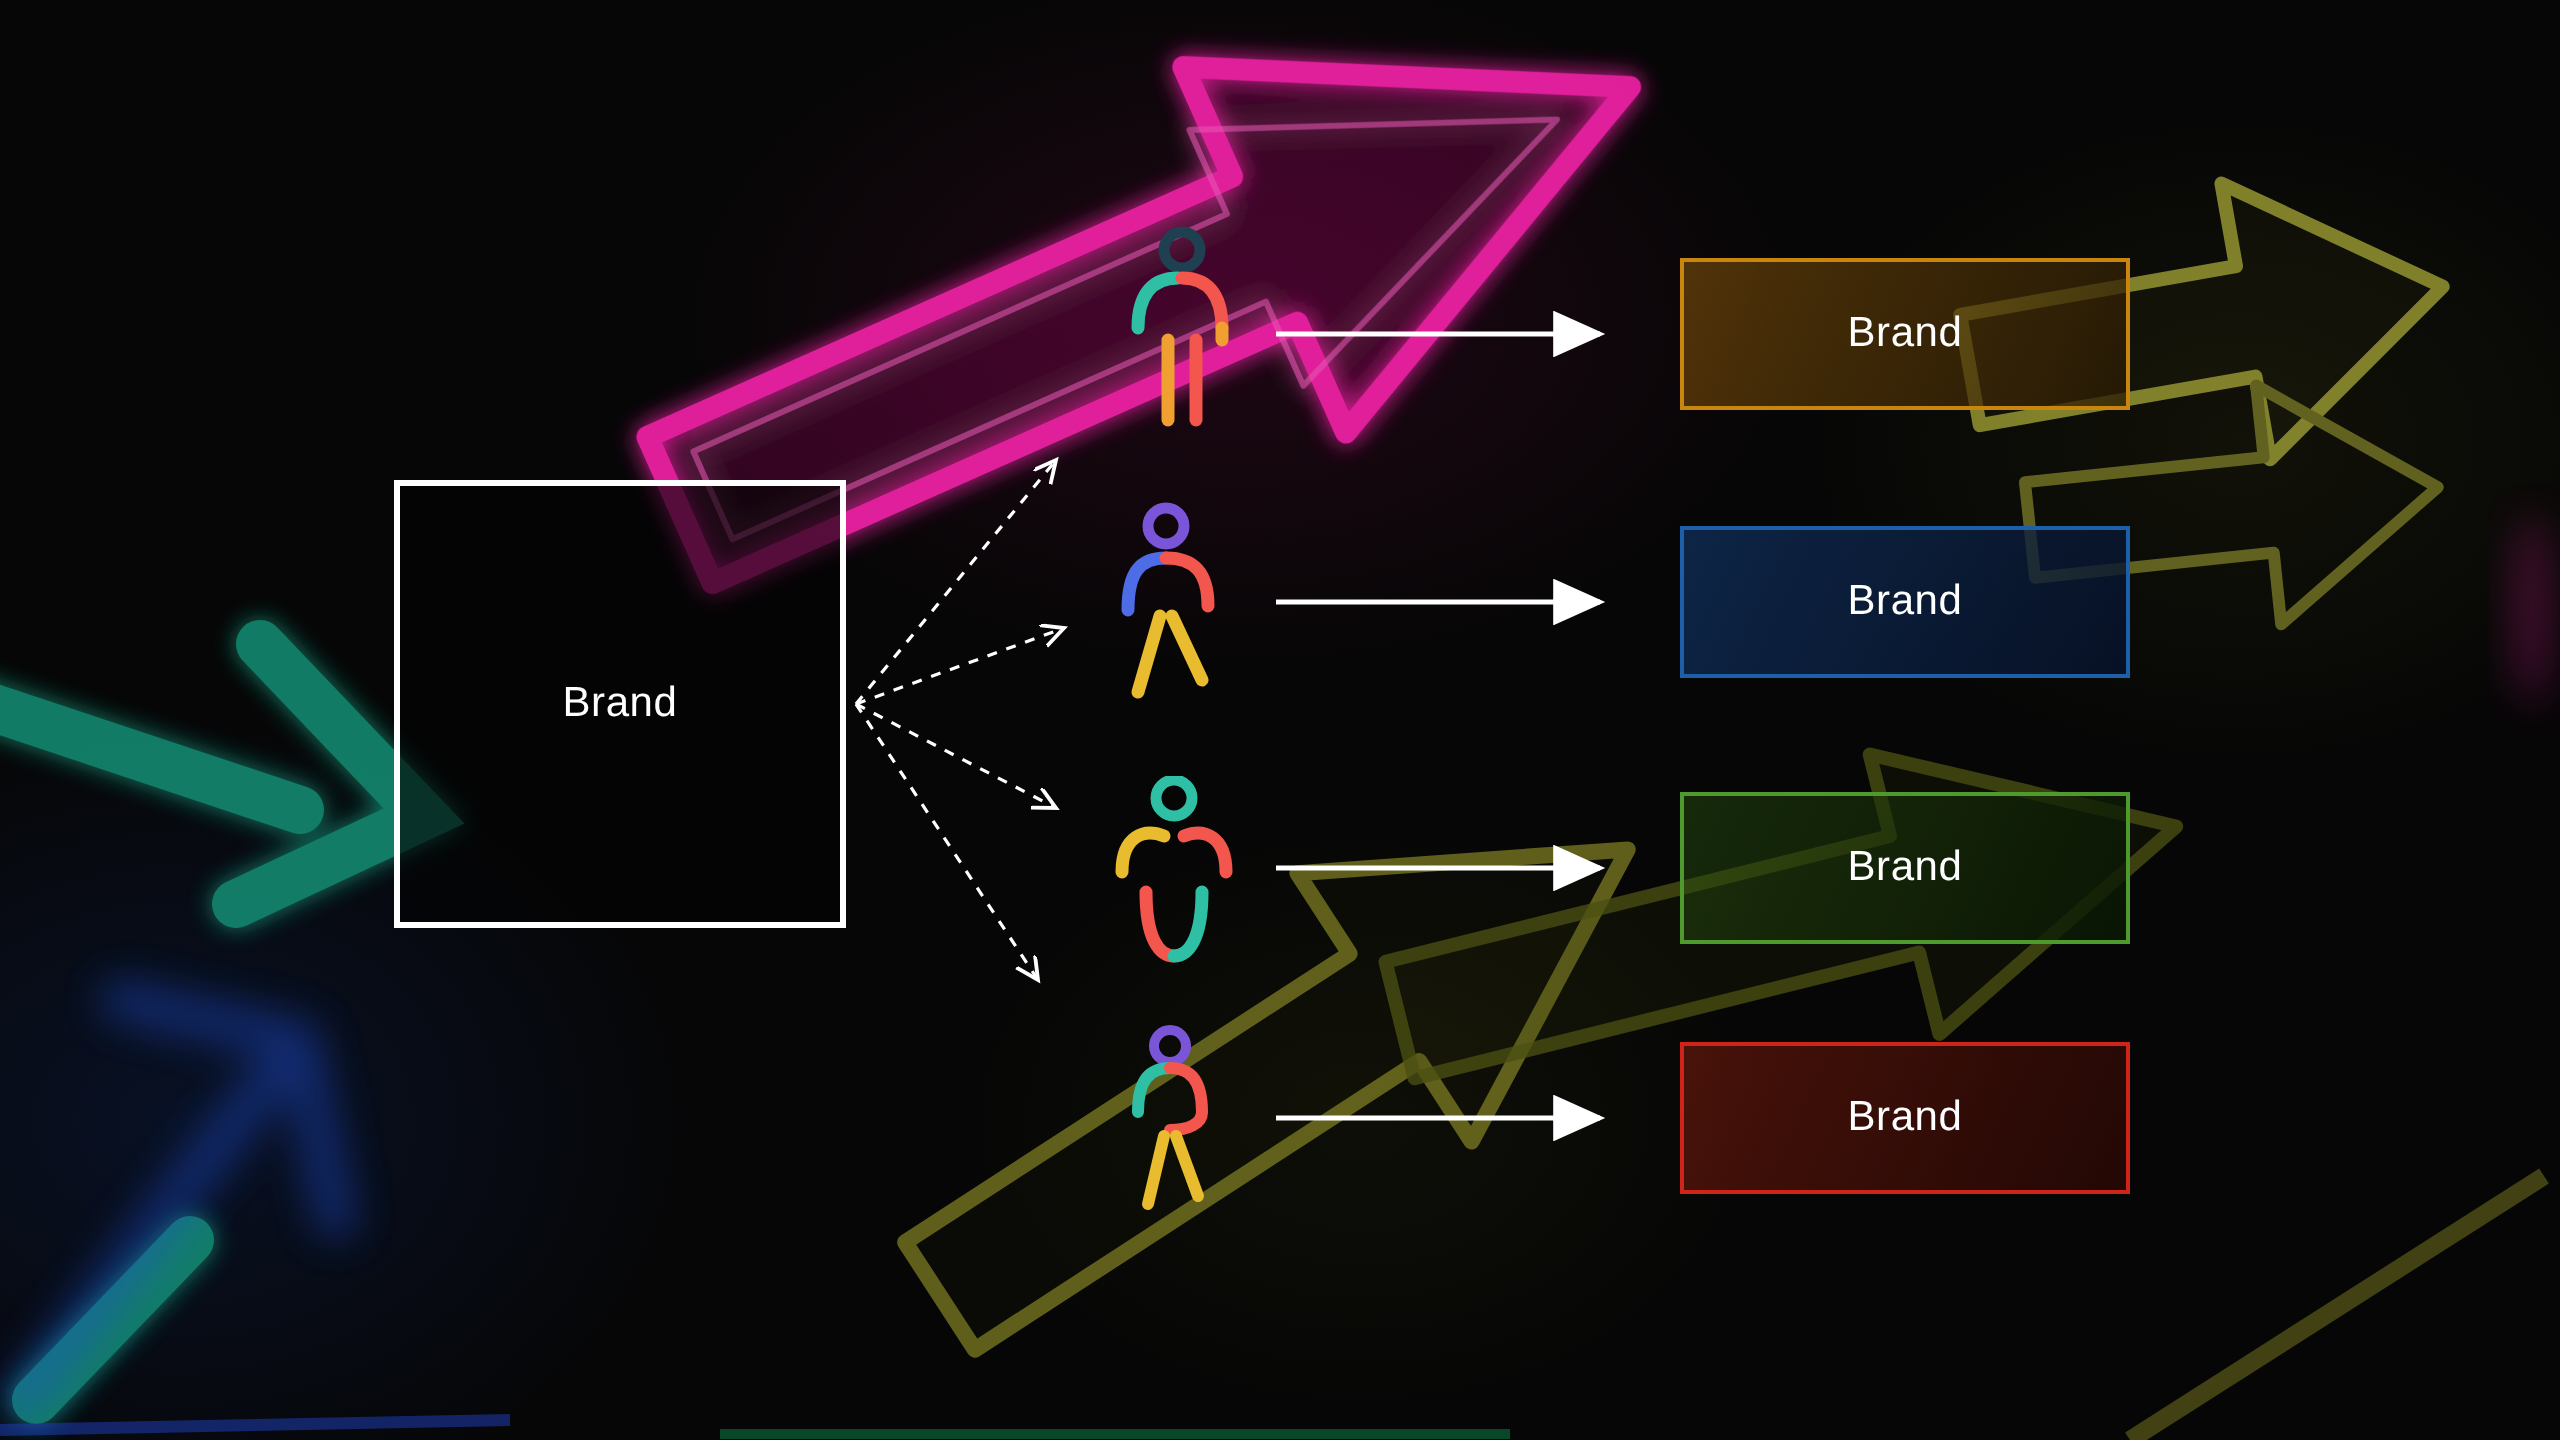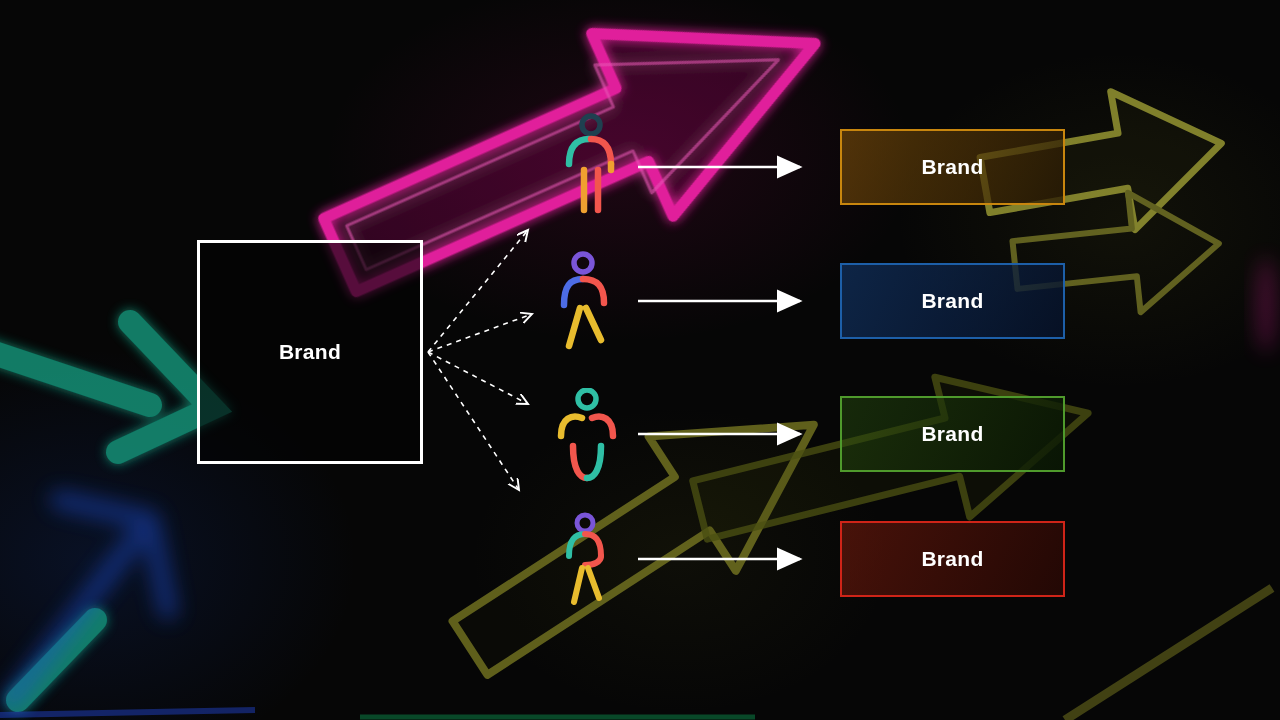--- a/index.html
+++ b/index.html
@@ -19,21 +19,21 @@
     position:absolute;left:197px;top:240px;width:226px;height:224px;
     border:3px solid #ffffff;box-sizing:border-box;
     display:flex;align-items:center;justify-content:center;
   }
   .target-box{
     position:absolute;left:840px;width:225px;height:76px;
     border:2px solid;box-sizing:border-box;
     display:flex;align-items:center;justify-content:center;
   }
   .brand-label{
-    color:#ffffff;font-size:21px;font-weight:700;letter-spacing:.3px;
+    color:#ffffff;font-size:21px;font-weight:400;letter-spacing:.3px;
   }
   .person{position:absolute;width:70px;height:105px;}
   .person svg{width:100%;height:100%;}
 </style>
 </head>
 <body>
 
 <div class="stage">
 
   <svg class="bg" viewBox="0 0 1280 720">

